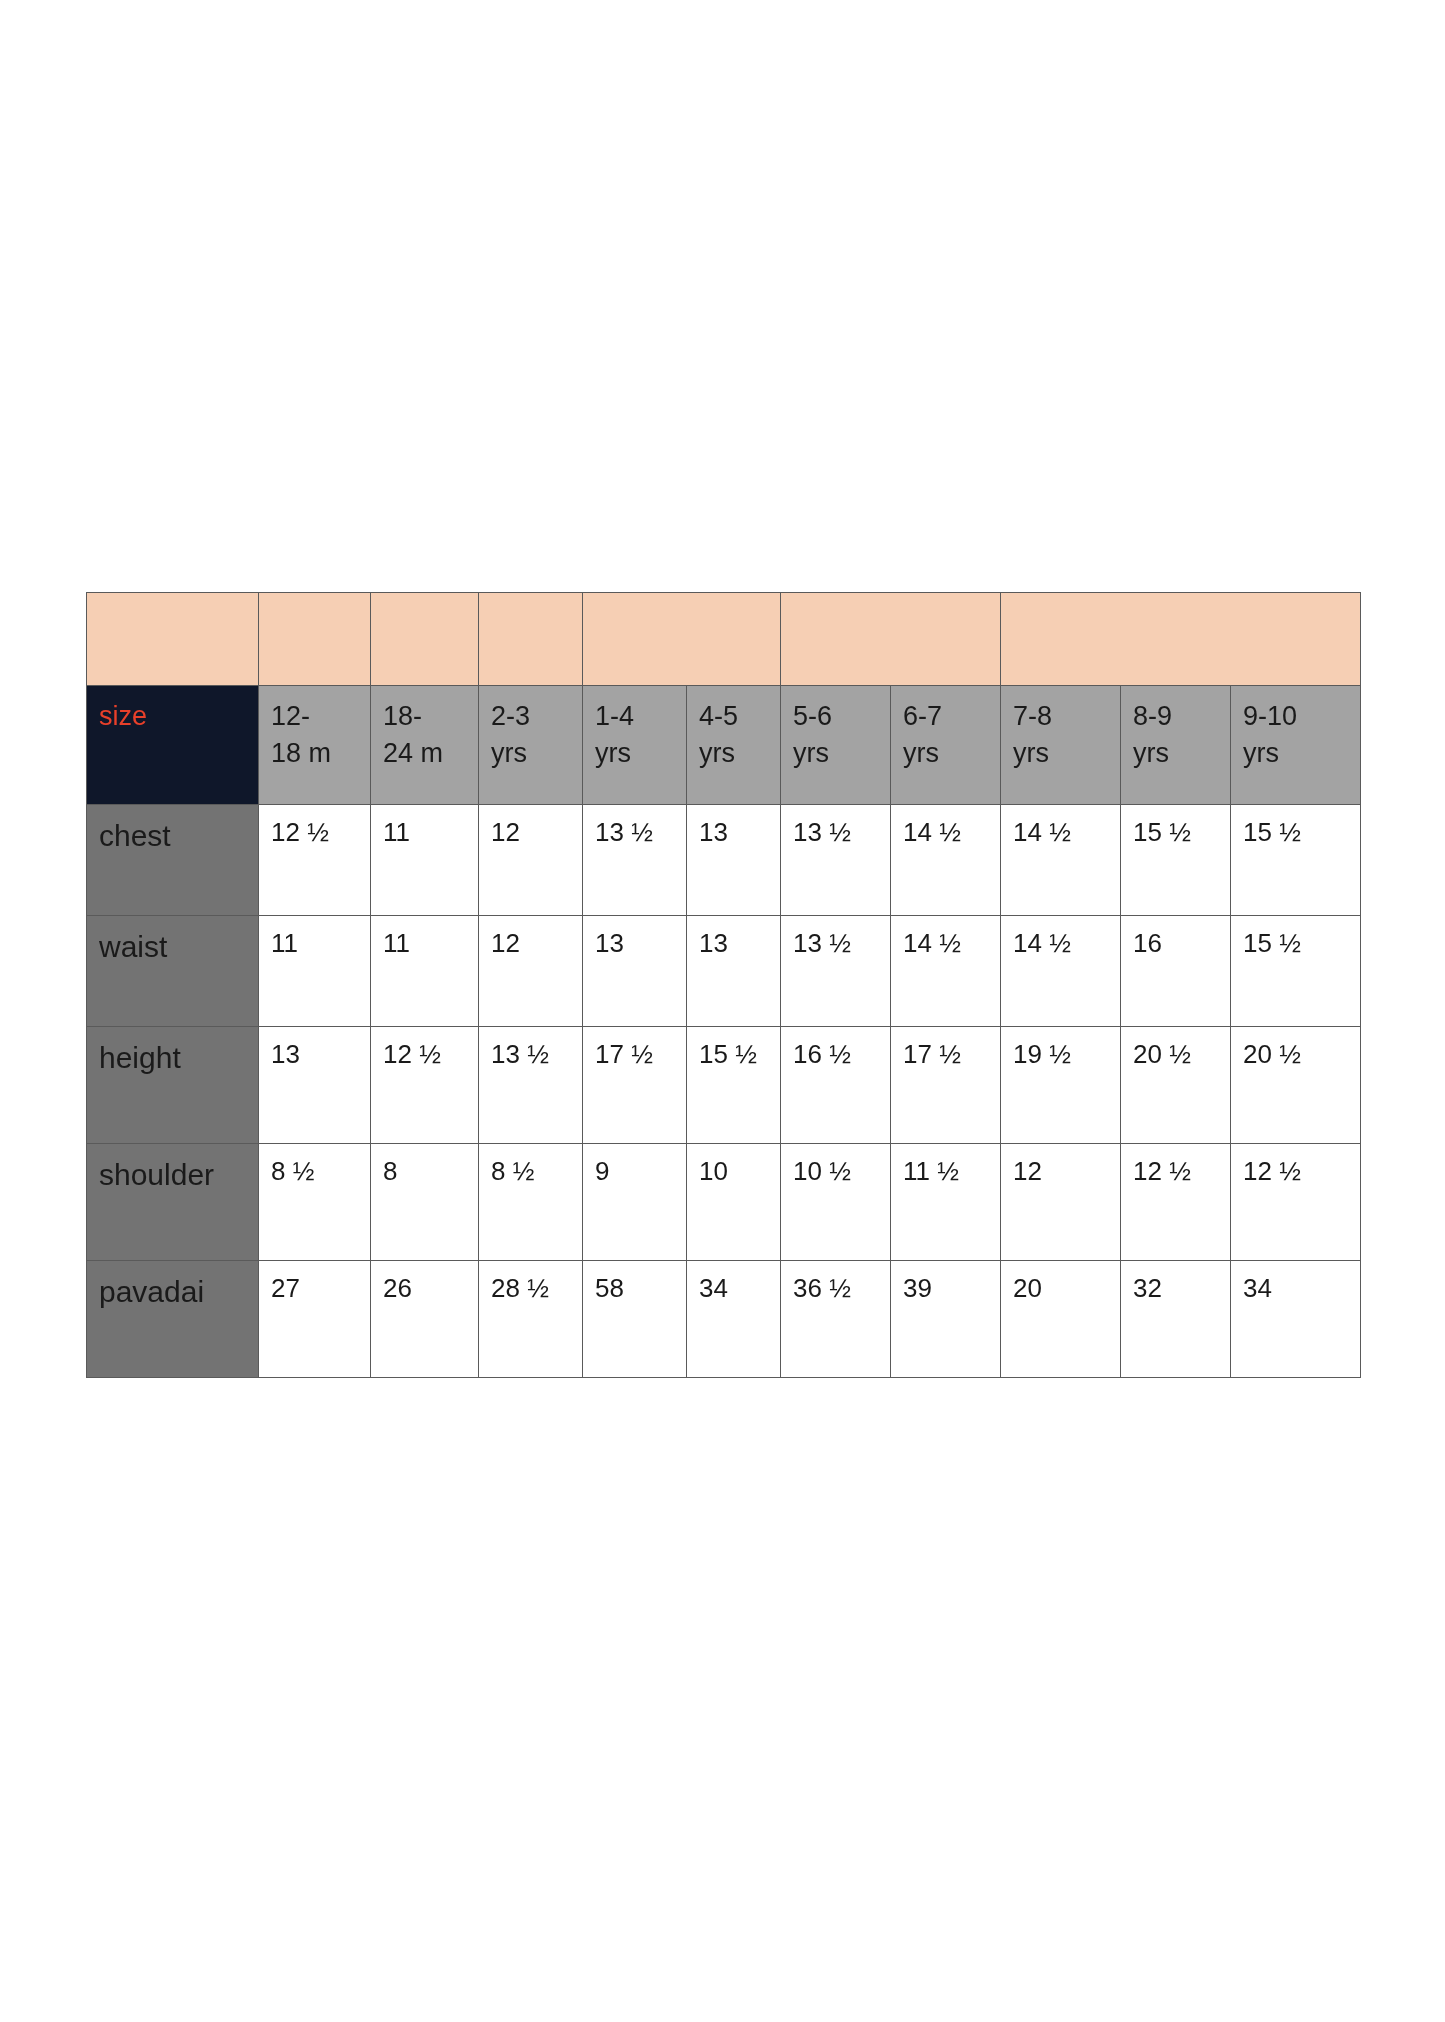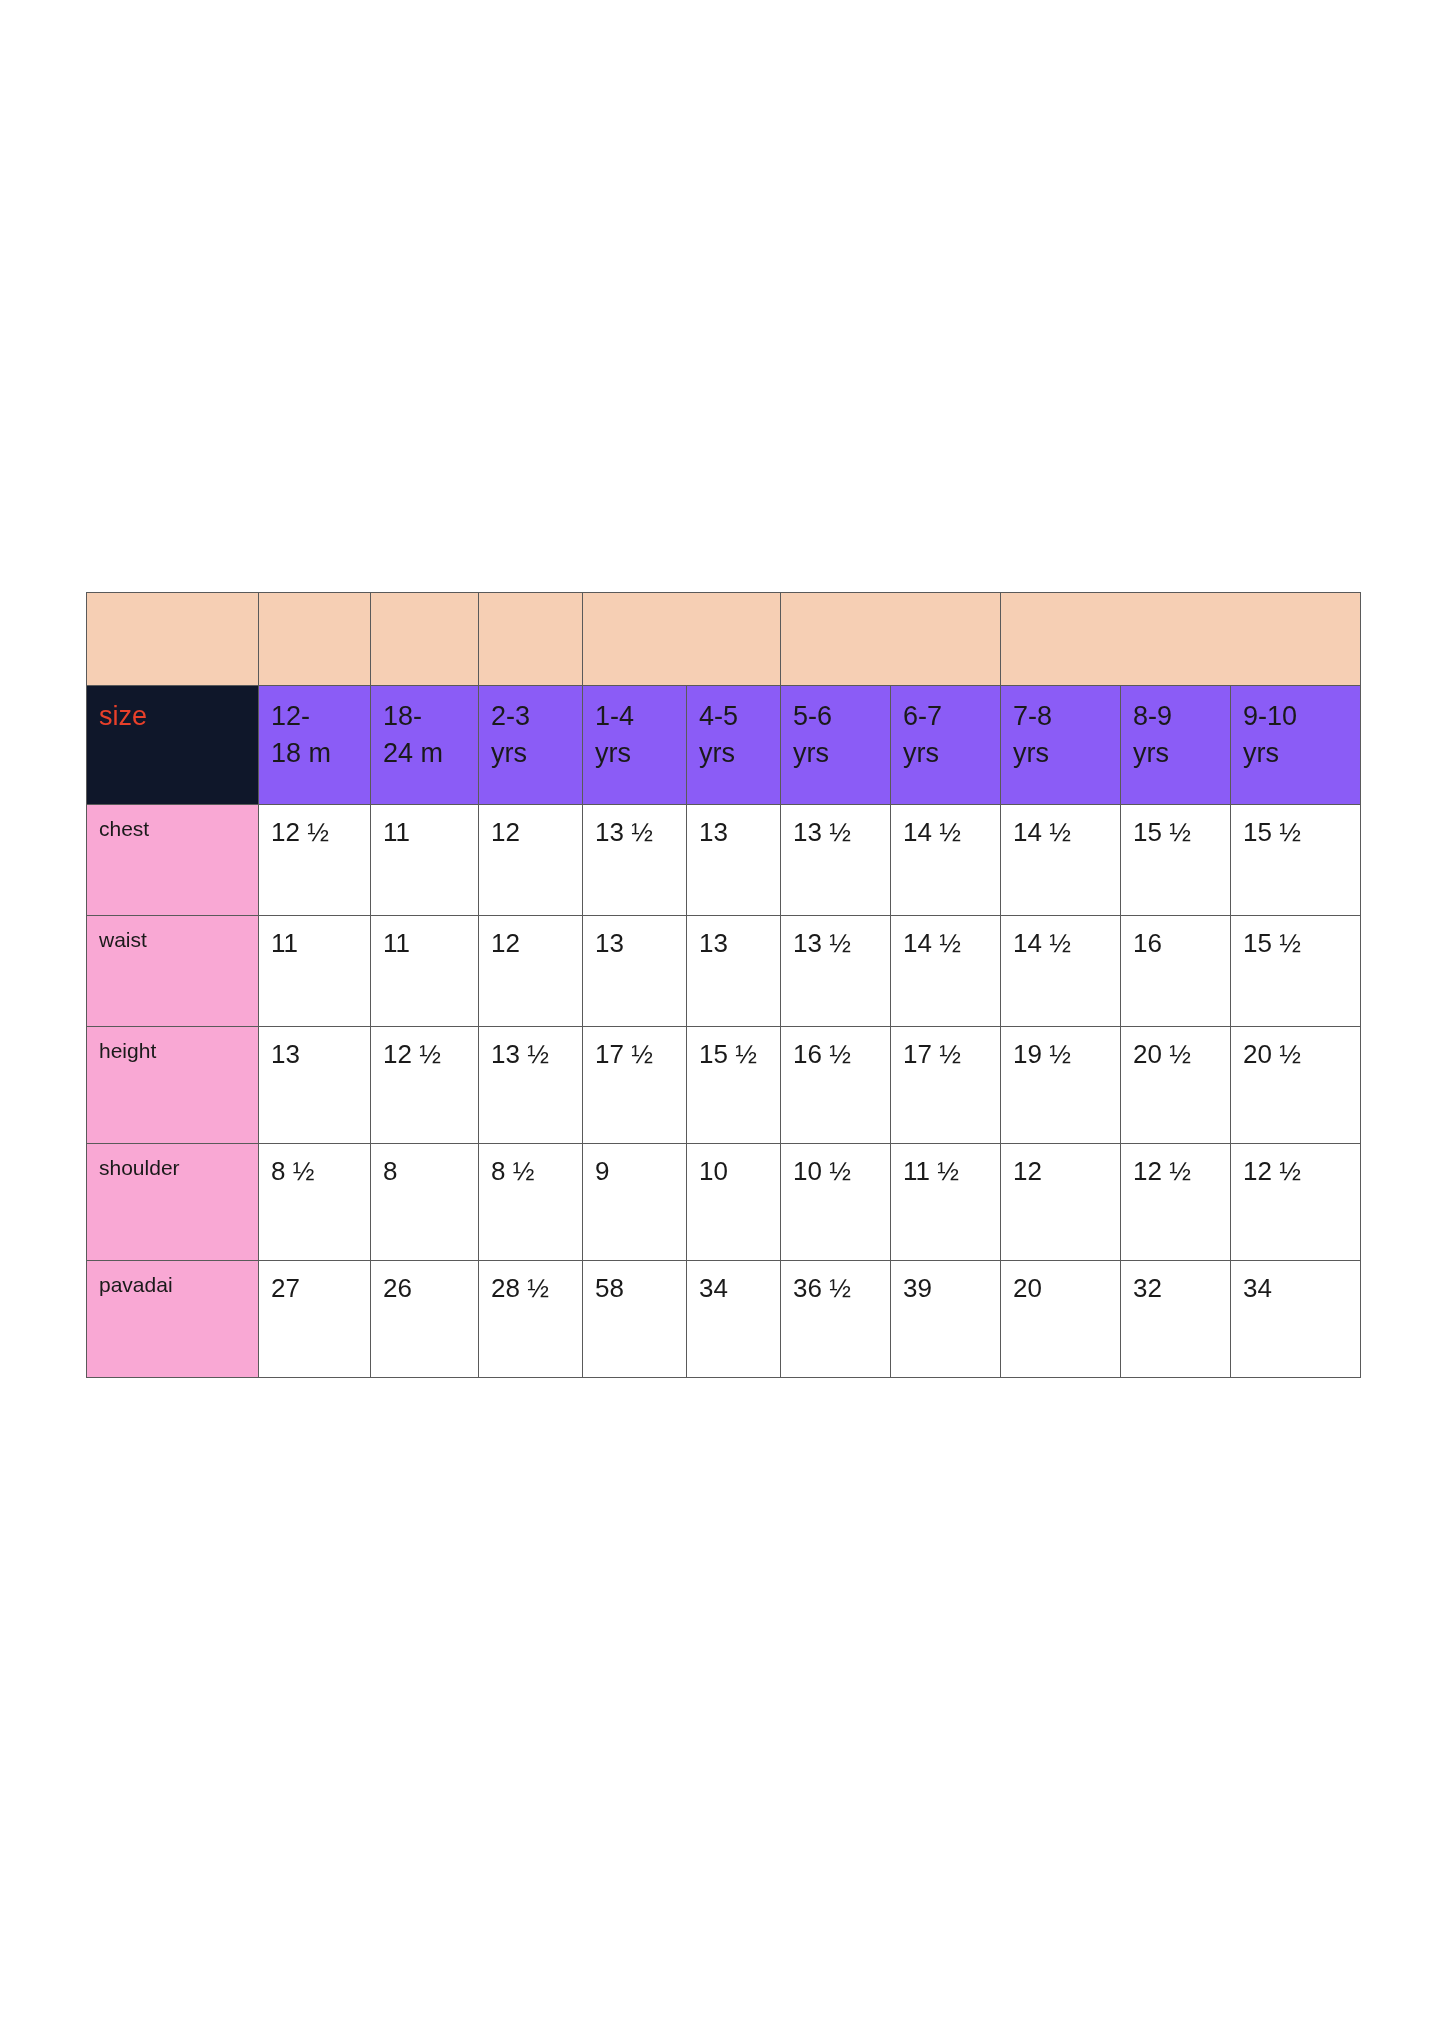--- a/index.html
+++ b/index.html
@@ -66,34 +66,34 @@
     height: 92px;
     padding: 0;
     background: #f6cfb4;
     border: 1px solid #5a5a5a;
   }
   tr.spacer-row td.sp-label { background: #f6cfb4; }
   tr.spacer-row td.sp-plain { background: #f6cfb4; }
 
   
   tr.header-row td {
-    background: #8b5cf6;
+    background: #a3a3a3;
     height: 96px;
     font-size: 27px;
     padding-top: 12px;
   }
   tr.header-row td.head-label {
     background: #0f172a;
     color: #e8402a;
   }
 
   
   tr.data-row td.row-label {
-    background: #f9a8d4;
-    font-size: 21px;
+    background: #737373;
+    font-size: 30px;
   }
   tr.data-row td {
     height: 90px;
   }
   tr.data-row.tall td {
     height: 96px;
   }
 
   .cell-text {
     display: block;

